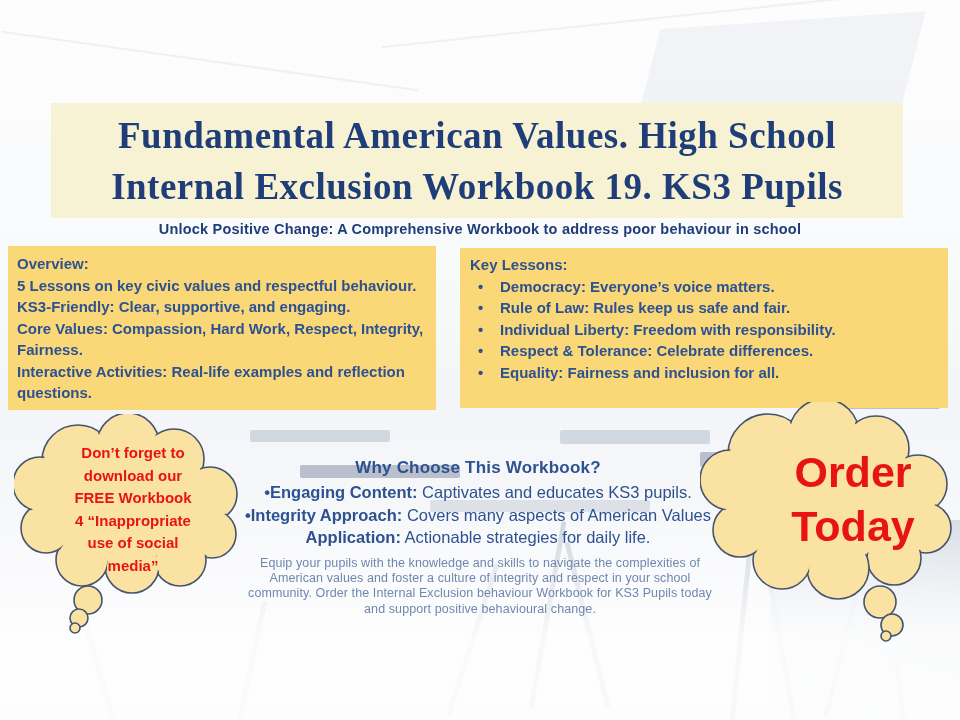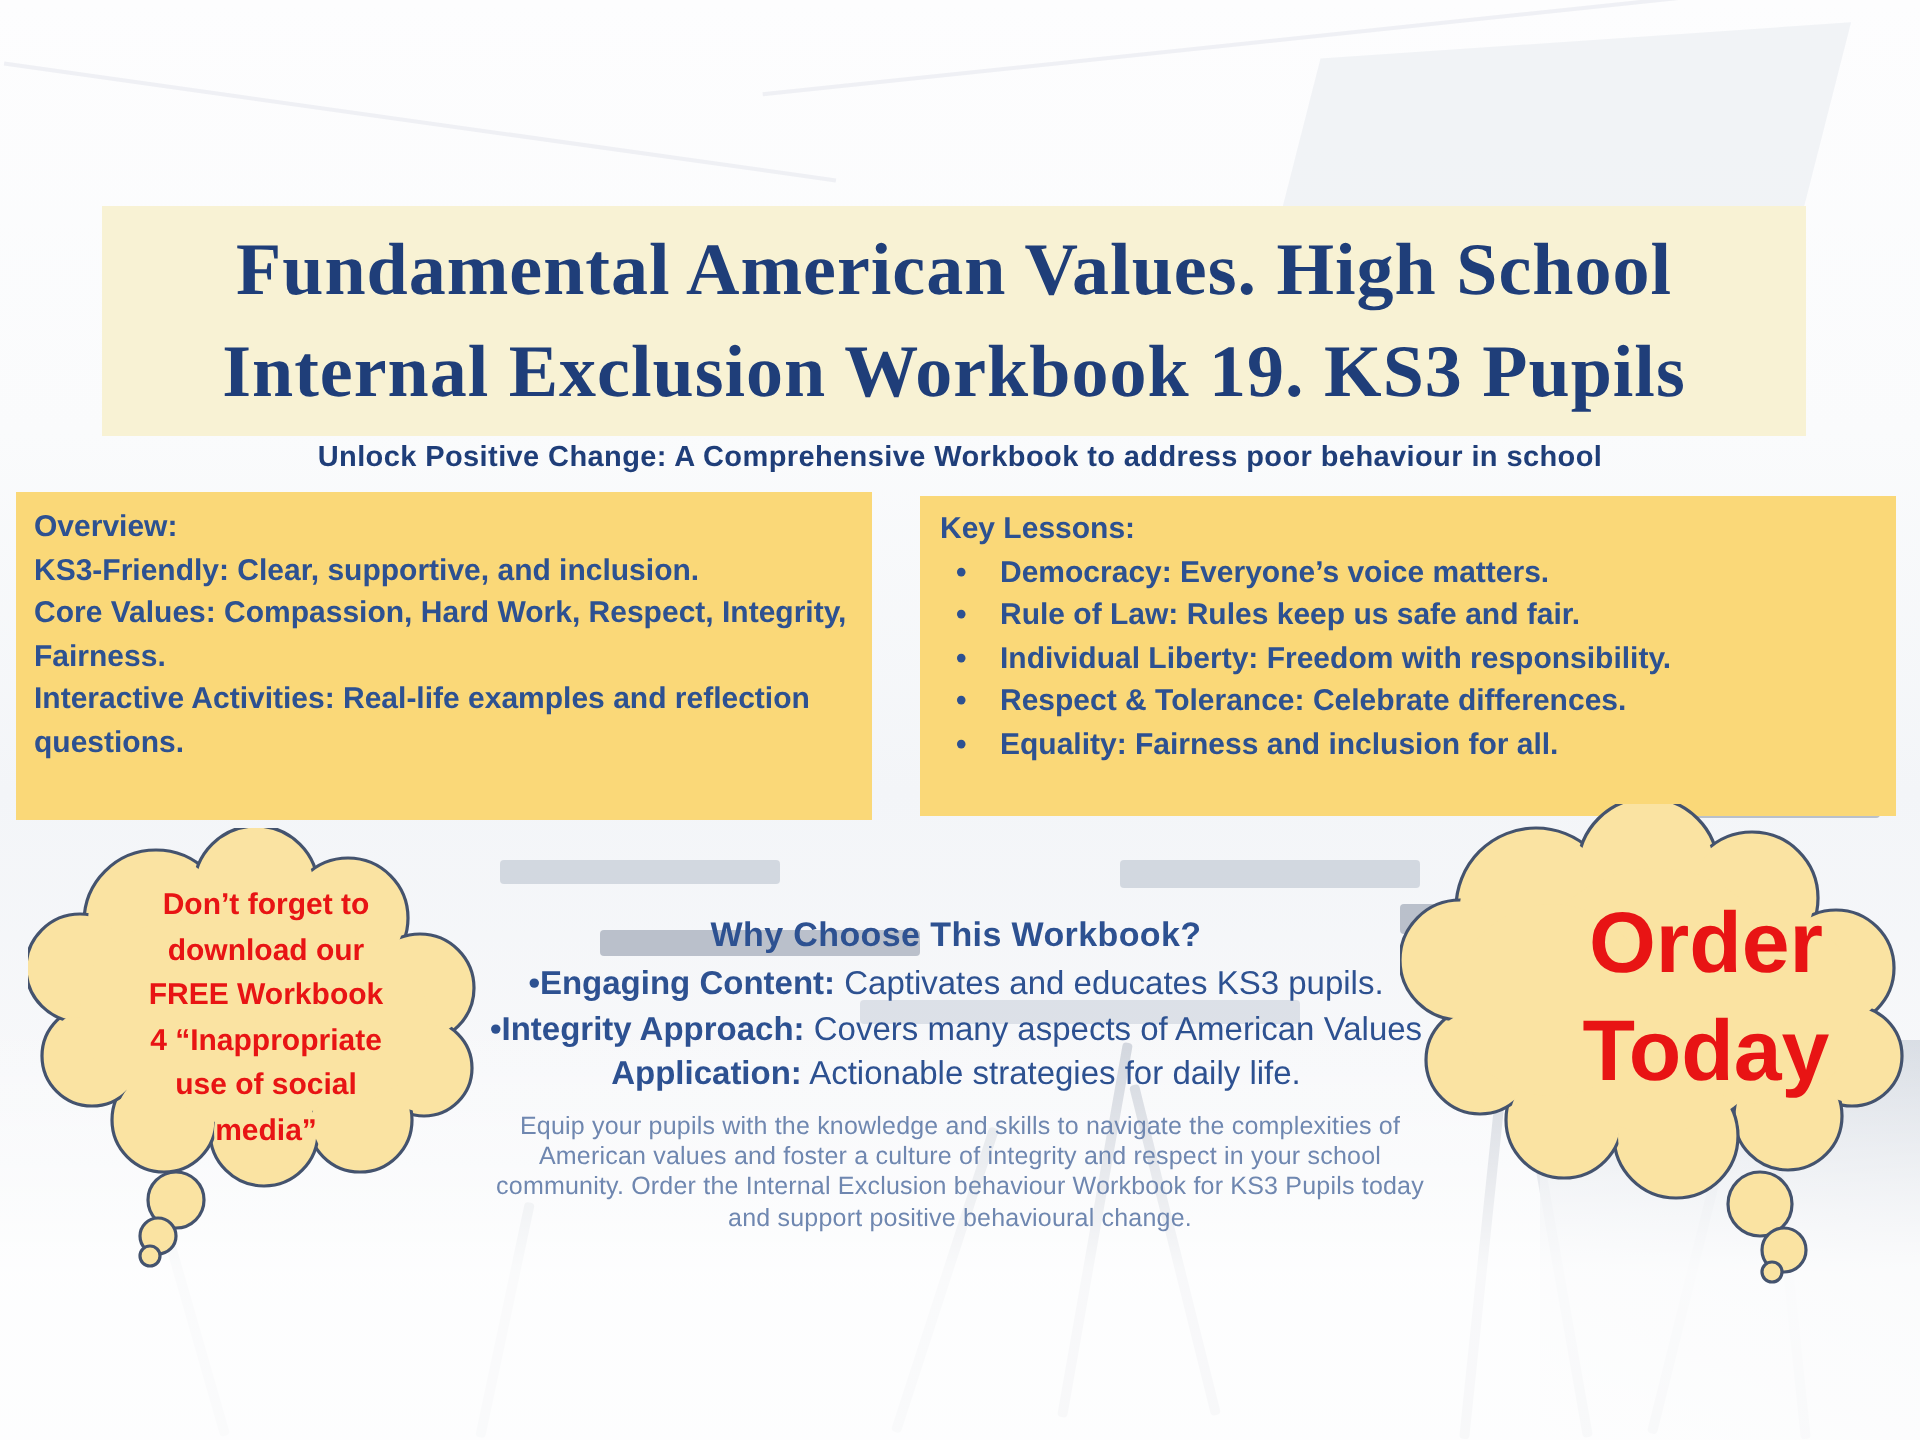--- a/index.html
+++ b/index.html
@@ -116,21 +116,22 @@
 </div>
 
 <div class="title-banner">
   <div class="line">Fundamental American Values. High School</div>
   <div class="line">Internal Exclusion Workbook 19. KS3 Pupils</div>
 </div>
 <div class="subtitle">Unlock Positive Change: A Comprehensive Workbook to address poor behaviour in school</div>
 
 <div class="info-box overview-box">
   <div>Overview:</div>
-  <div>KS3-Friendly: Clear, supportive, and inclusion.</div>
+  <div>5 Lessons on key civic values and respectful behaviour.</div>
+  <div>KS3-Friendly: Clear, supportive, and engaging.</div>
   <div>Core Values: Compassion, Hard Work, Respect, Integrity, Fairness.</div>
   <div>Interactive Activities: Real-life examples and reflection questions.</div>
 </div>
 
 <div class="info-box keylessons-box">
   <div>Key Lessons:</div>
   <div class="bullet-row">
     <span class="bullet">•</span>
     <span class="bl-text">Democracy: Everyone’s voice matters.</span>
   </div>

